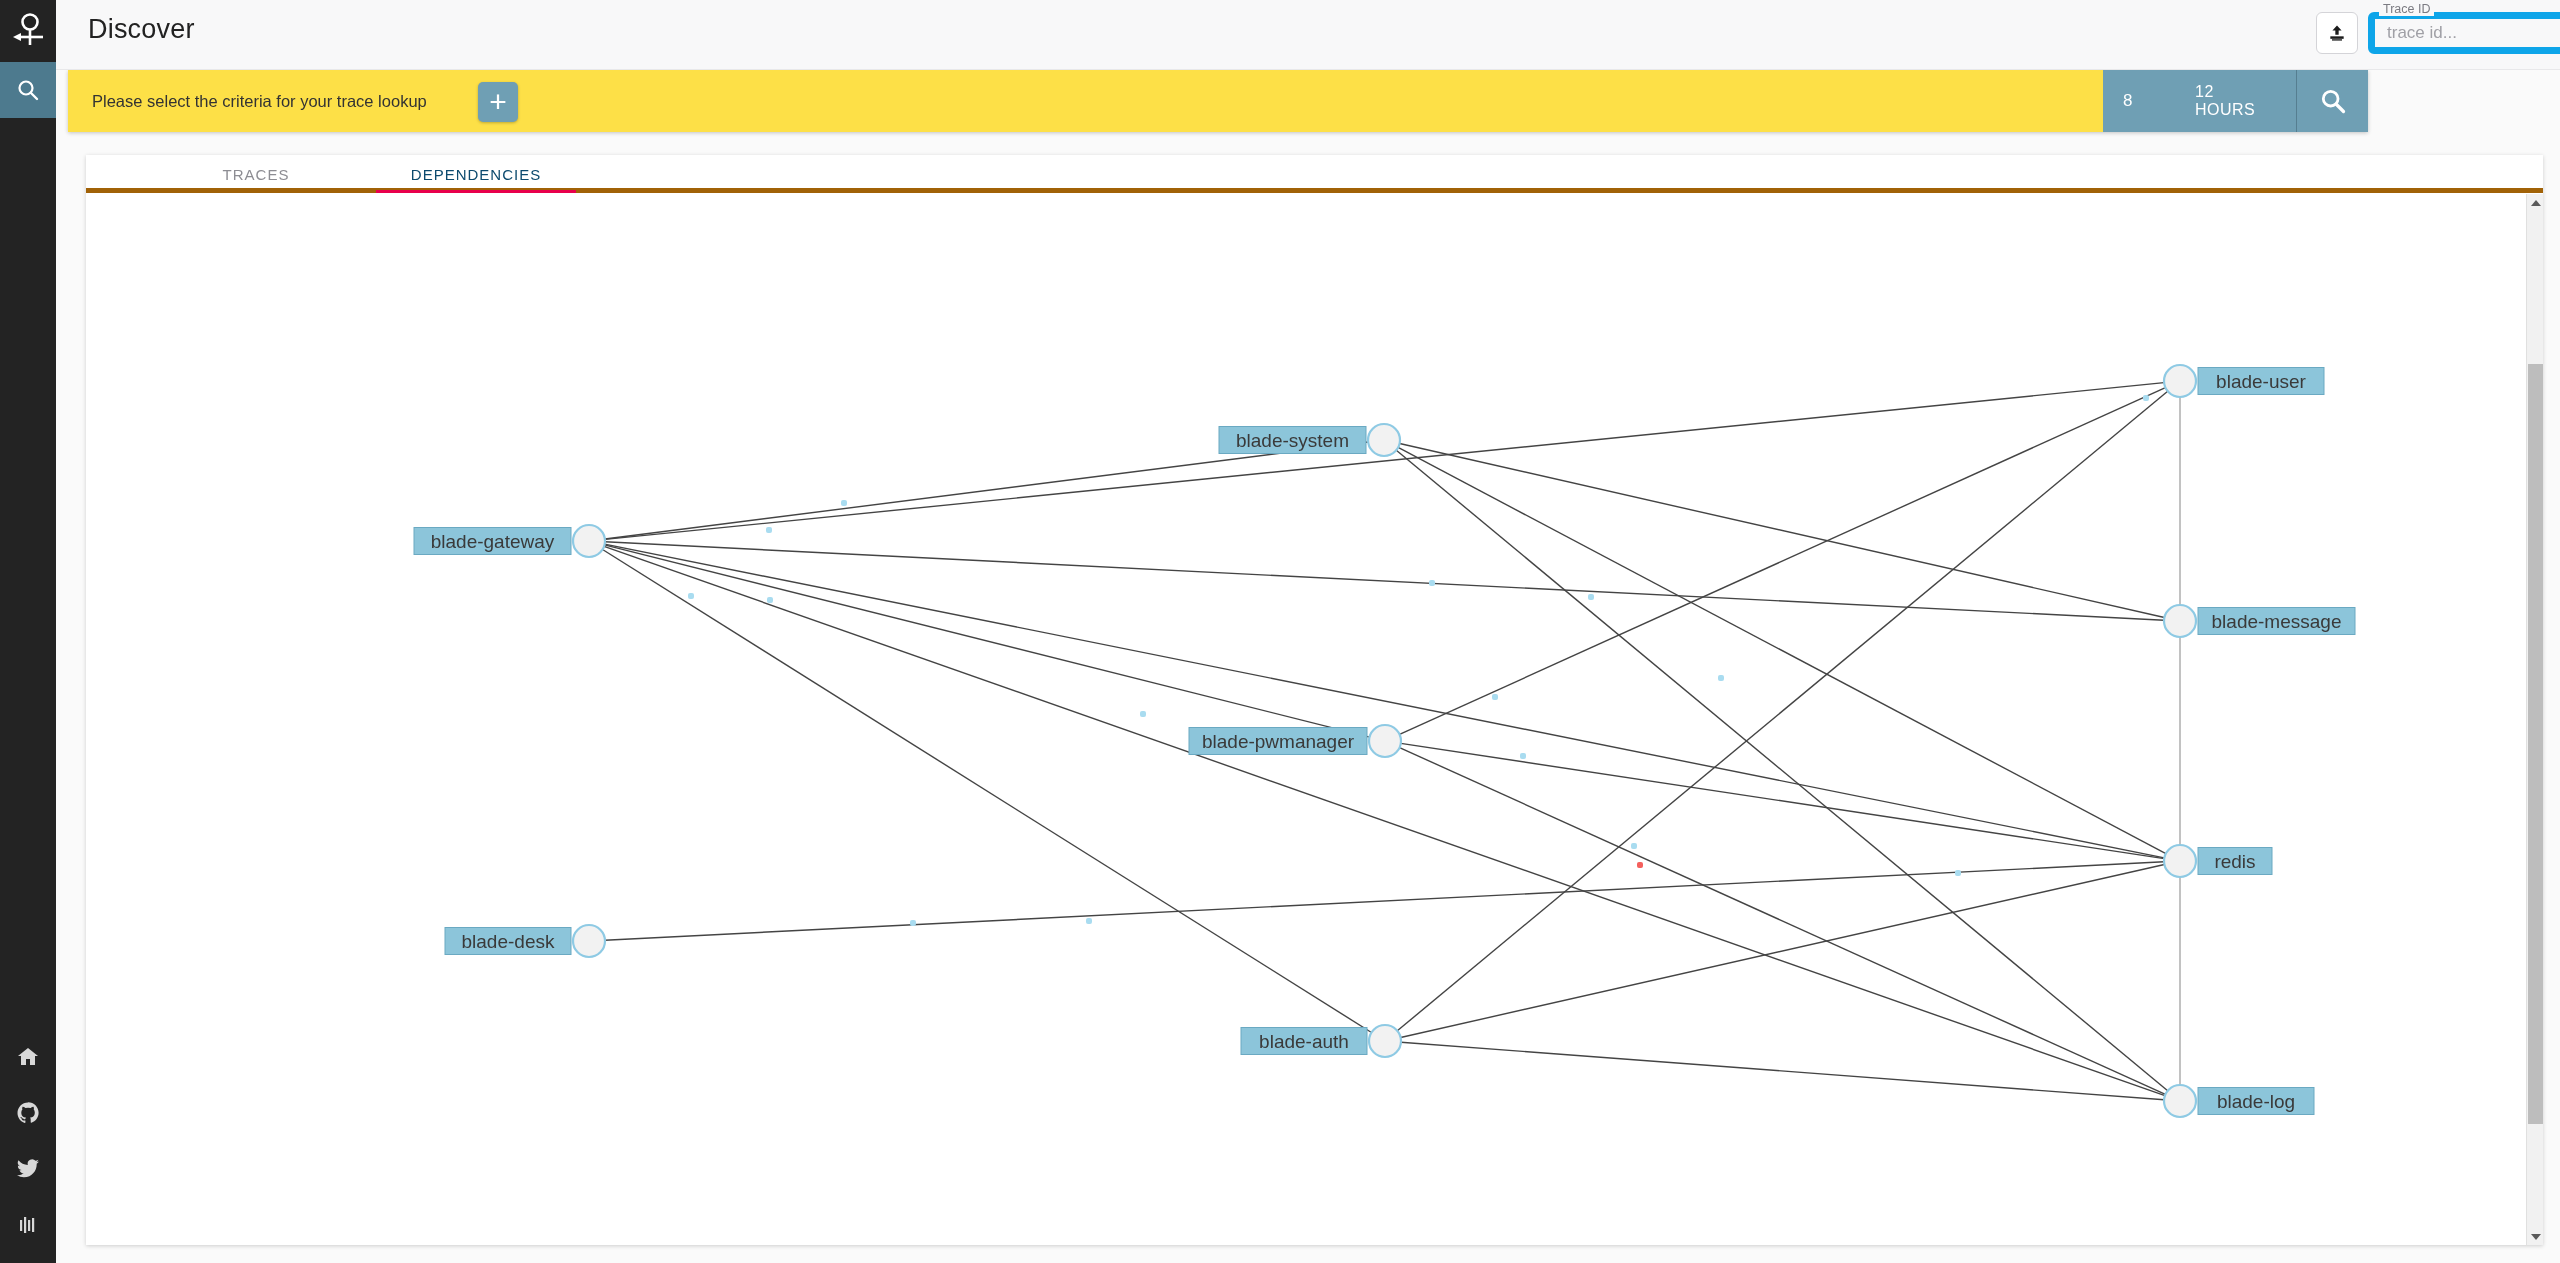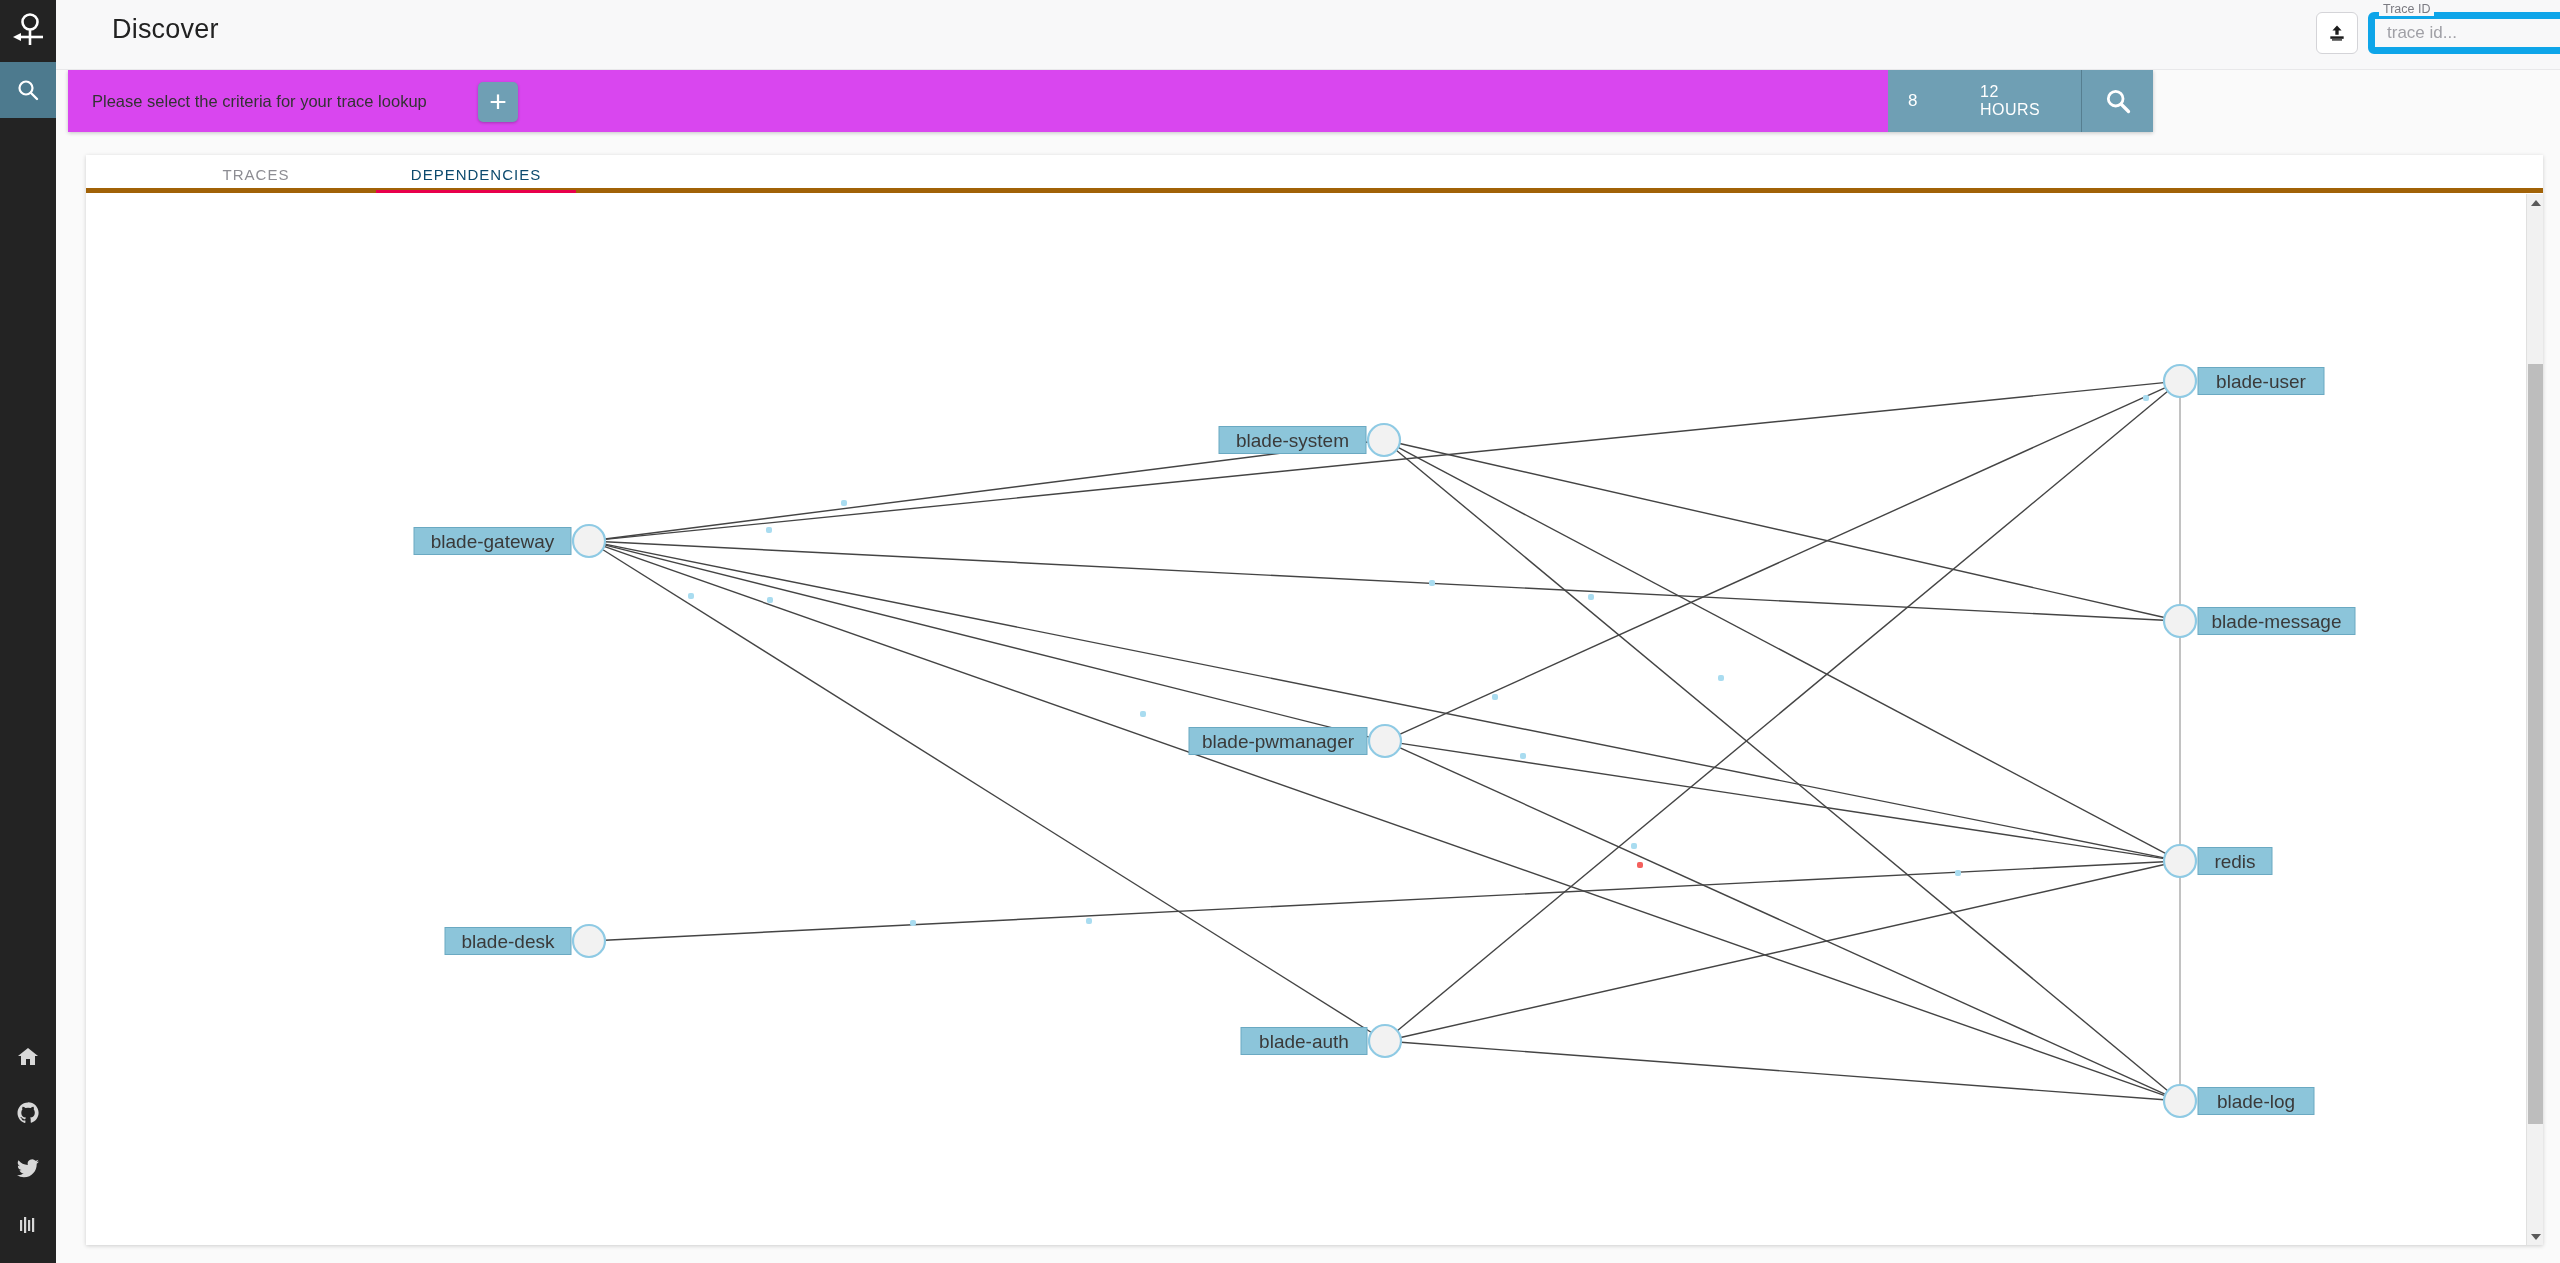--- a/index.html
+++ b/index.html
@@ -36,21 +36,20 @@
     position: absolute; left: 56px; top: 0;
     width: 2504px; height: 70px;
     background: #f8f8f9;
     border-bottom: 1px solid #e8e8ea;
     z-index: 20;
   }
   #page-title {
     position: absolute; left: 32px; top: 14px;
     font-size: 27px; color: #222; font-weight: 400;
     letter-spacing: .2px;
-    margin-left: 24px;
   }
   #header-right {
     position: absolute; right: 14px; top: 12px;
     display: flex; align-items: center; gap: 10px;
   }
   #upload-button {
     width: 42px; height: 42px;
     border: 1px solid #d4d4d8; border-radius: 6px;
     background: #fff;
     display: flex; align-items: center; justify-content: center;
@@ -74,22 +73,22 @@
     position: absolute; left: 11px; top: -9px;
     background: #f8f8f9;
     padding: 0 4px;
     font-size: 12.5px; color: #7b7b82;
     line-height: 1;
   }
 
   
   #search-bar {
     position: absolute; left: 68px; top: 70px;
-    width: 2085px; height: 62px;
-    background: #d946ef;
+    width: 2300px; height: 62px;
+    background: #fde047;
     box-shadow: 0 1px 4px rgba(0,0,0,.22);
     z-index: 18;
   }
   #criteria-text {
     position: absolute; left: 24px; top: 0; height: 62px;
     display: flex; align-items: center;
     font-size: 16.5px; color: #333;
   }
   #add-criteria-button {
     position: absolute; left: 410px; top: 12px;

